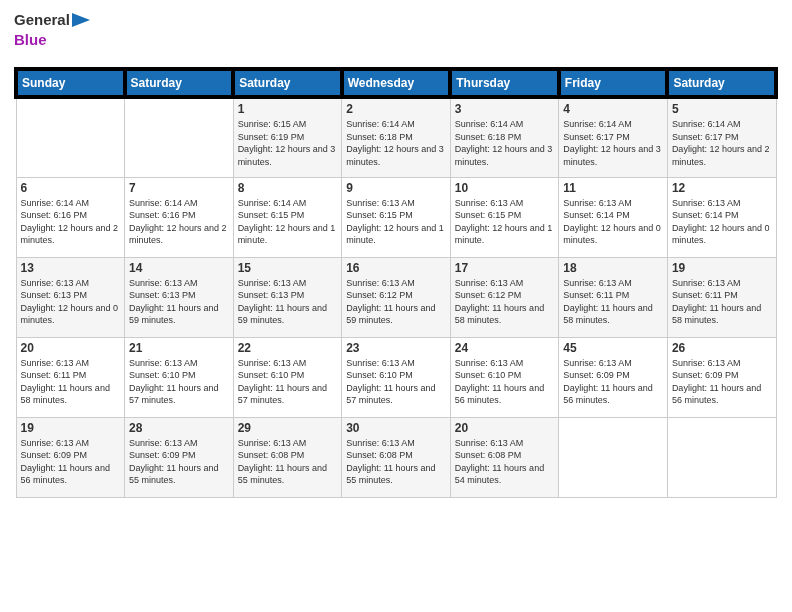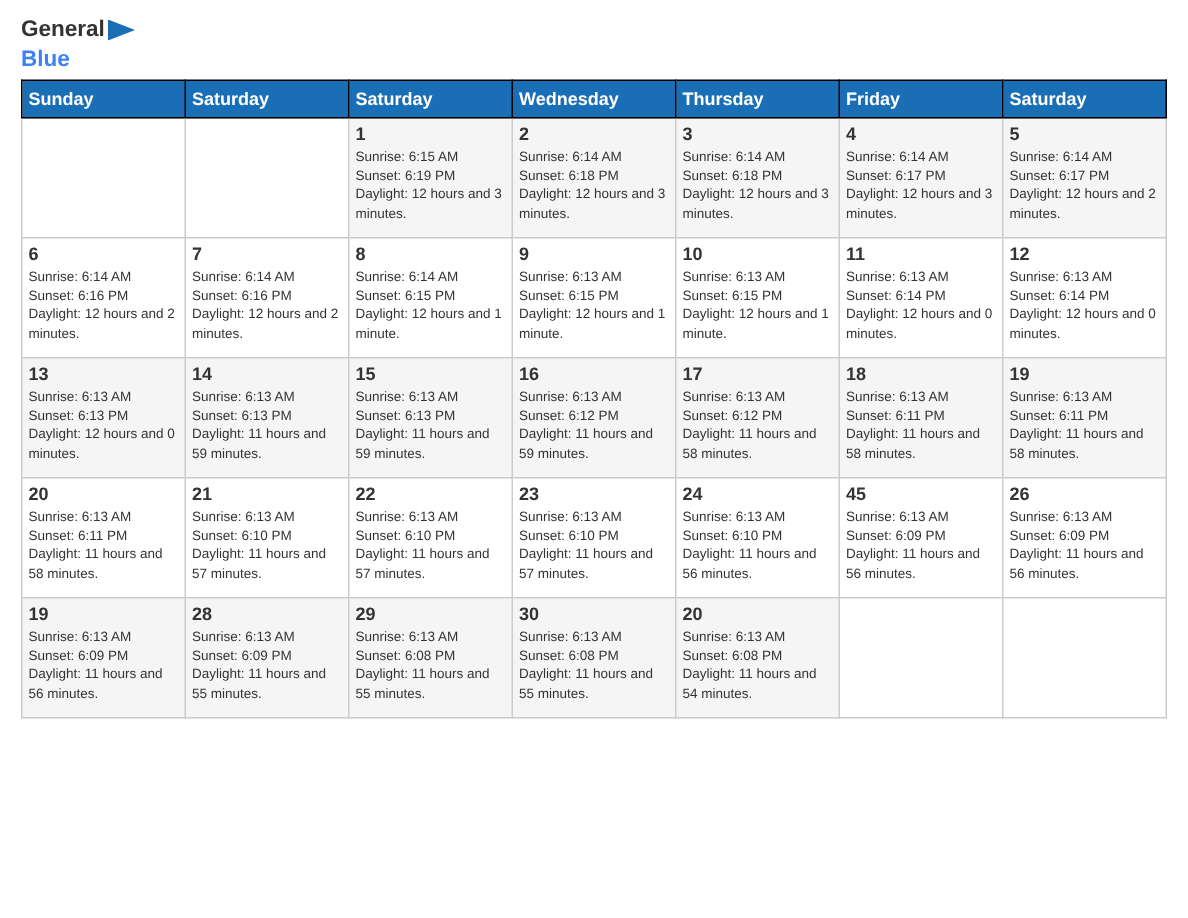--- a/index.html
+++ b/index.html
@@ -13,21 +13,21 @@
     .page {
       width: 792px;
       min-height: 612px;
       background: #fff;
       padding: 10px 14px 10px 14px;
     }
     .header {
       display: flex;
       justify-content: space-between;
       align-items: flex-start;
-      margin-bottom: 4px;
+      margin-bottom: 18px;
     }
     .logo {
       display: flex;
       align-items: center;
       gap: 0;
     }
     .title-section {
       text-align: right;
     }
     .month-title {
@@ -46,21 +46,21 @@
       border-collapse: collapse;
       table-layout: fixed;
     }
     .calendar thead th {
       background: #1a6eb5;
       color: #fff;
       font-size: 12px;
       font-weight: bold;
       padding: 5px 4px;
       text-align: left;
-      border: 1px solid #000000;
+      border: 4px solid #000000;
     }
     .calendar tbody td {
       border: 1px solid #ccc;
       vertical-align: top;
       padding: 3px 4px;
       font-size: 9.5px;
       color: #333;
       height: 80px;
       width: calc(100% / 7);
       background: #fff;
@@ -93,21 +93,21 @@
 <div class="page">
   <div class="header">
     <div class="logo">
     <div style="display:flex; flex-direction:column; line-height:1.3;">
       <div style="display:flex; align-items:center;">
         <span style="font-size:15px; font-weight:bold; color:#333;">General</span>
         <svg width="18" height="14" viewBox="0 0 18 14" style="margin-left:2px;">
           <polygon points="0,14 18,7 0,0" fill="#1a6eb5"></polygon>
         </svg>
       </div>
-      <span style="font-size:15px; font-weight:bold; color:#3b82f6;">Blue</span>
+      <span style="font-size:15px; font-weight:bold; color:#a21caf;">Blue</span>
     </div>
   </div>
     <div class="title-section">
       <div class="month-title"></div>
       <div class="subtitle"></div>
     </div>
   </div>
 
   <table class="calendar">
     <thead>

